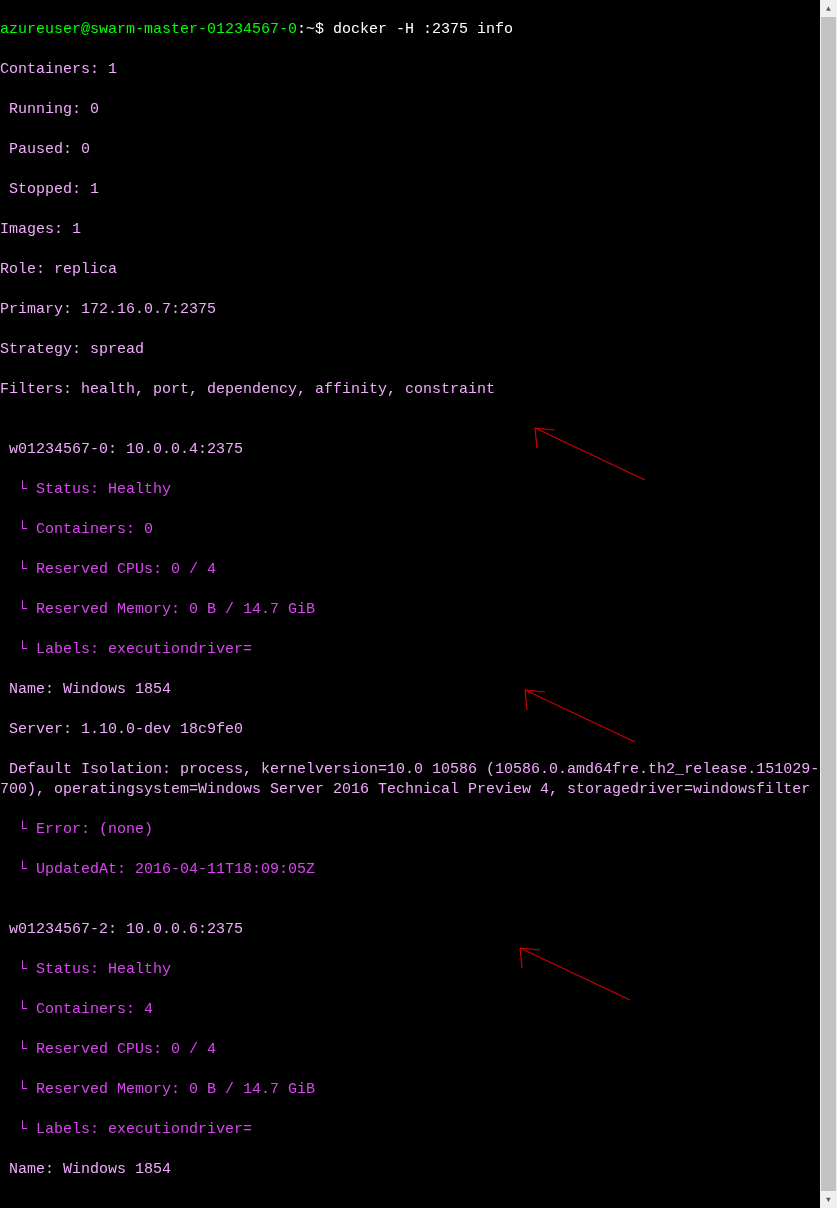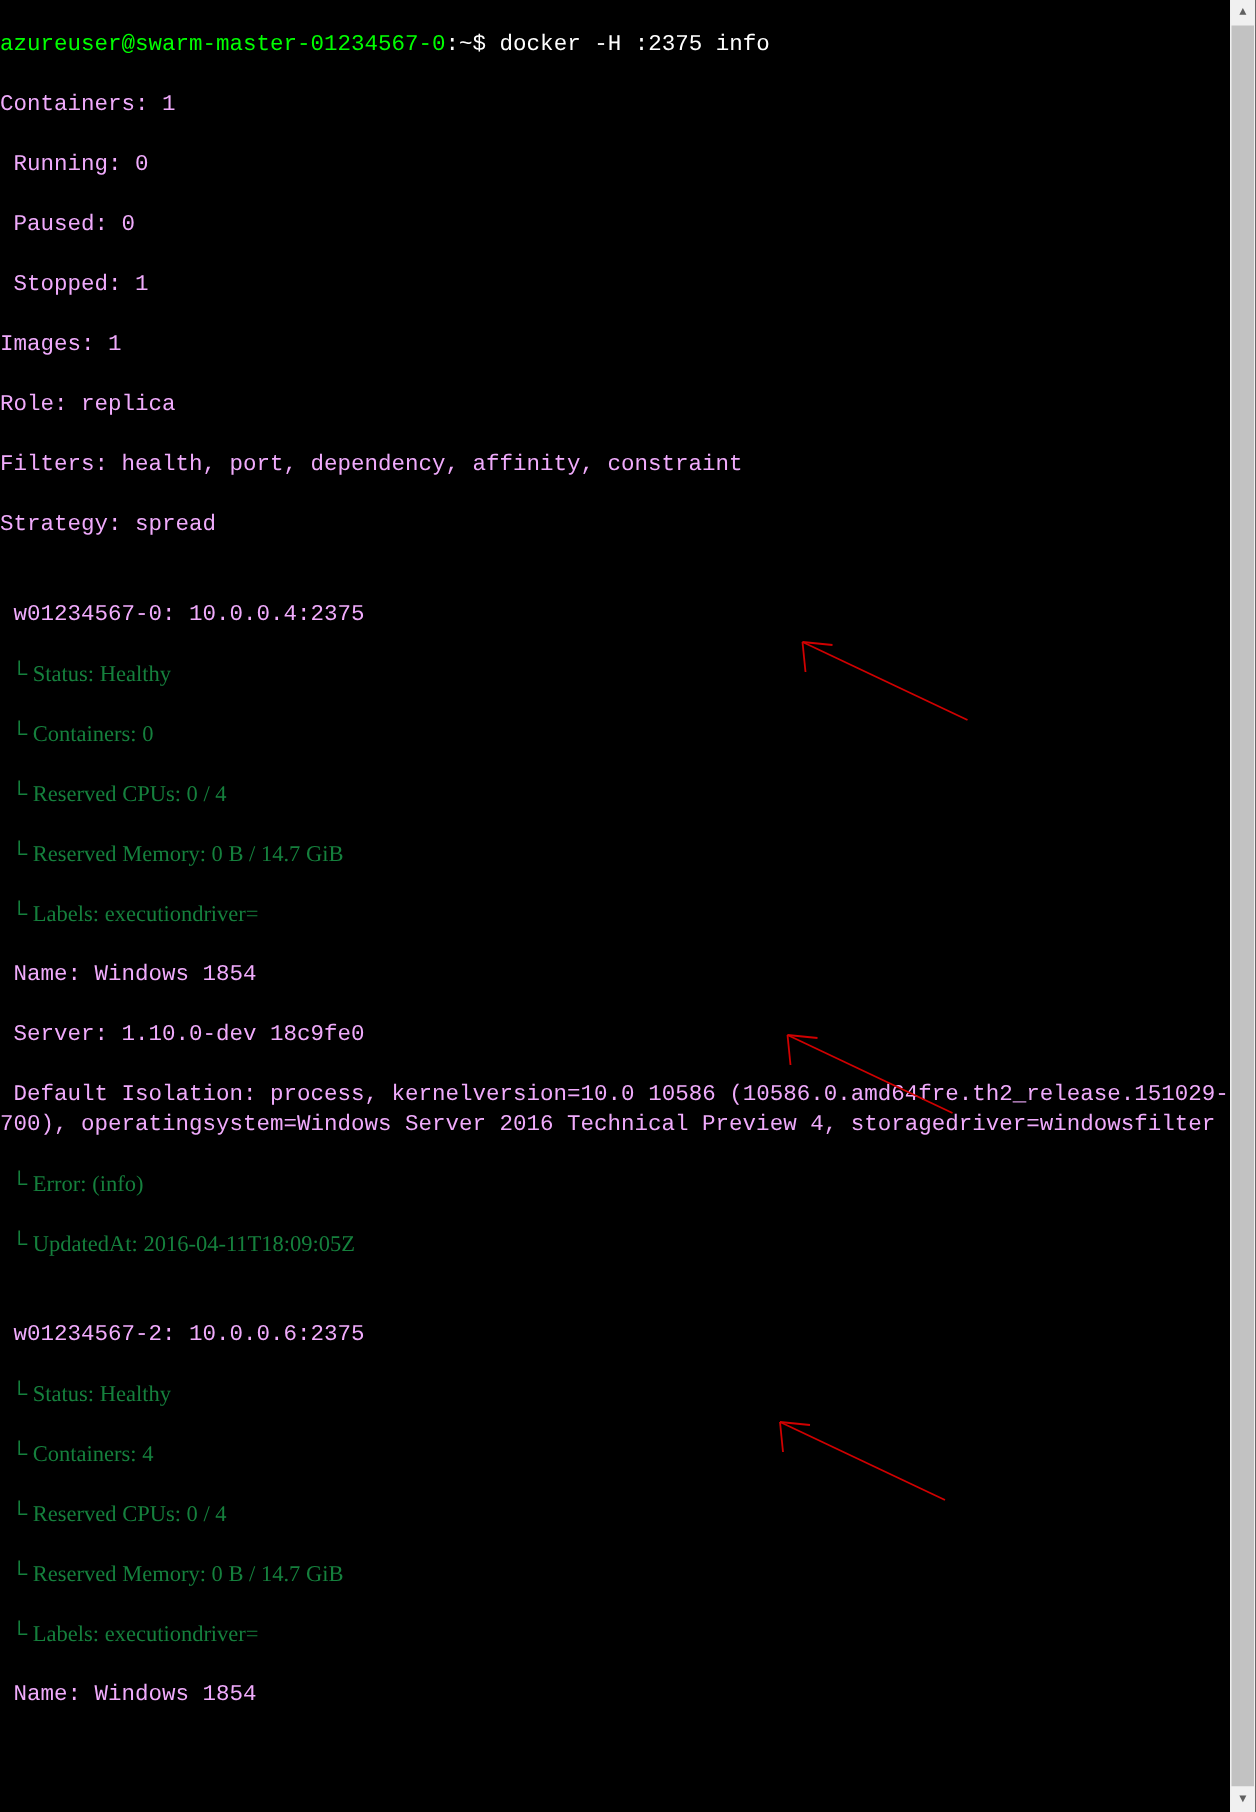--- a/index.html
+++ b/index.html
@@ -17,21 +17,21 @@
     .terminal {
       padding: 0;
       white-space: pre;
       word-break: break-all;
     }
     .line { white-space: pre-wrap; word-break: break-all; }
     .prompt-user { color: #00ff00; }
     .prompt-path { color: #fff; }
     .cmd { color: #fff; }
     .out { color: #f0abfc; }
-    .tree { color: #15803d; font-family: Liberation Serif, serif; }
+    .tree { color: #d946ef; }
     .scrollbar {
       position: absolute;
       right: 0;
       top: 0;
       width: 17px;
       height: 1208px;
       background: #f0f0f0;
     }
     .scrollbar-up, .scrollbar-down {
       position: absolute;
@@ -70,33 +70,34 @@
 <body>
 
 <div class="terminal">
 <div class="line"><span class="prompt-user">azureuser@swarm-master-01234567-0</span><span class="prompt-path">:~$ </span><span class="cmd">docker -H :2375 info</span></div>
 <div class="line out">Containers: 1</div>
 <div class="line out"> Running: 0</div>
 <div class="line out"> Paused: 0</div>
 <div class="line out"> Stopped: 1</div>
 <div class="line out">Images: 1</div>
 <div class="line out">Role: replica</div>
+<div class="line out">Primary: 172.16.0.7:2375</div>
+<div class="line out">Strategy: spread</div>
 <div class="line out">Filters: health, port, dependency, affinity, constraint</div>
-<div class="line out">Strategy: spread</div>
 
 <div class="line out"> w01234567-0: 10.0.0.4:2375</div>
 <div class="line tree">  └ Status: Healthy</div>
 <div class="line tree">  └ Containers: 0</div>
 <div class="line tree">  └ Reserved CPUs: 0 / 4</div>
 <div class="line tree">  └ Reserved Memory: 0 B / 14.7 GiB</div>
 <div class="line tree">  └ Labels: executiondriver=</div>
 <div class="line out"> Name: Windows 1854</div>
 <div class="line out"> Server: 1.10.0-dev 18c9fe0</div>
 <div class="line out"> Default Isolation: process, kernelversion=10.0 10586 (10586.0.amd64fre.th2_release.151029-1700), operatingsystem=Windows Server 2016 Technical Preview 4, storagedriver=windowsfilter</div>
-<div class="line tree">  └ Error: (info)</div>
+<div class="line tree">  └ Error: (none)</div>
 <div class="line tree">  └ UpdatedAt: 2016-04-11T18:09:05Z</div>
 
 <div class="line out"> w01234567-2: 10.0.0.6:2375</div>
 <div class="line tree">  └ Status: Healthy</div>
 <div class="line tree">  └ Containers: 4</div>
 <div class="line tree">  └ Reserved CPUs: 0 / 4</div>
 <div class="line tree">  └ Reserved Memory: 0 B / 14.7 GiB</div>
 <div class="line tree">  └ Labels: executiondriver=</div>
 <div class="line out"> Name: Windows 1854</div>
 

